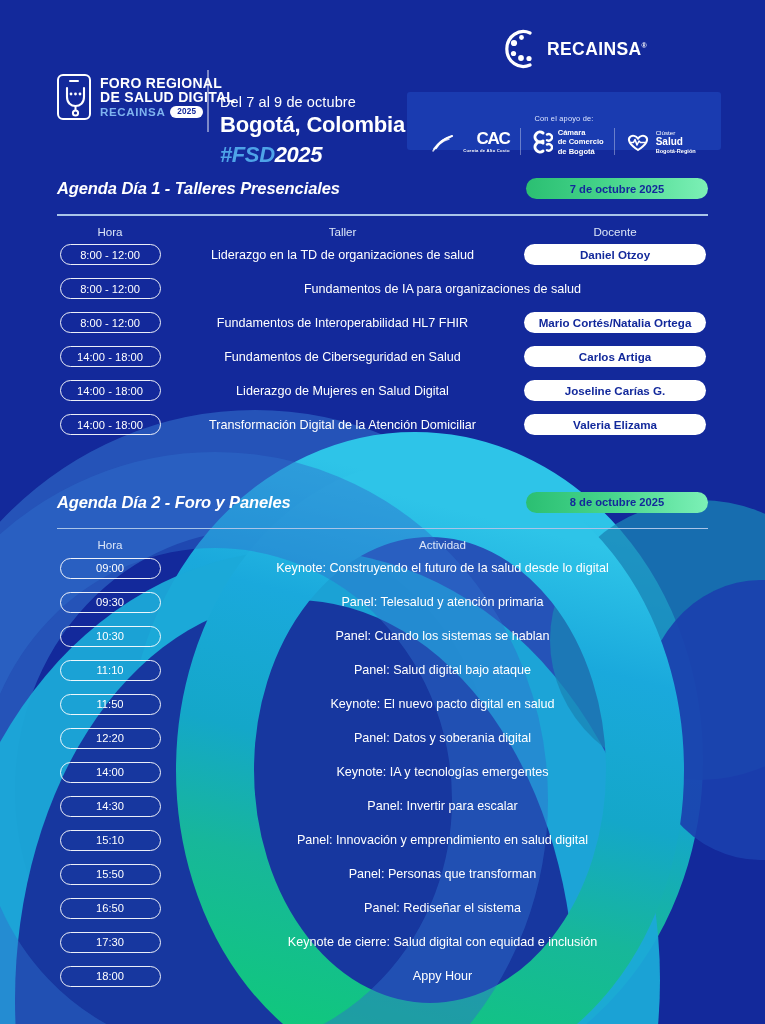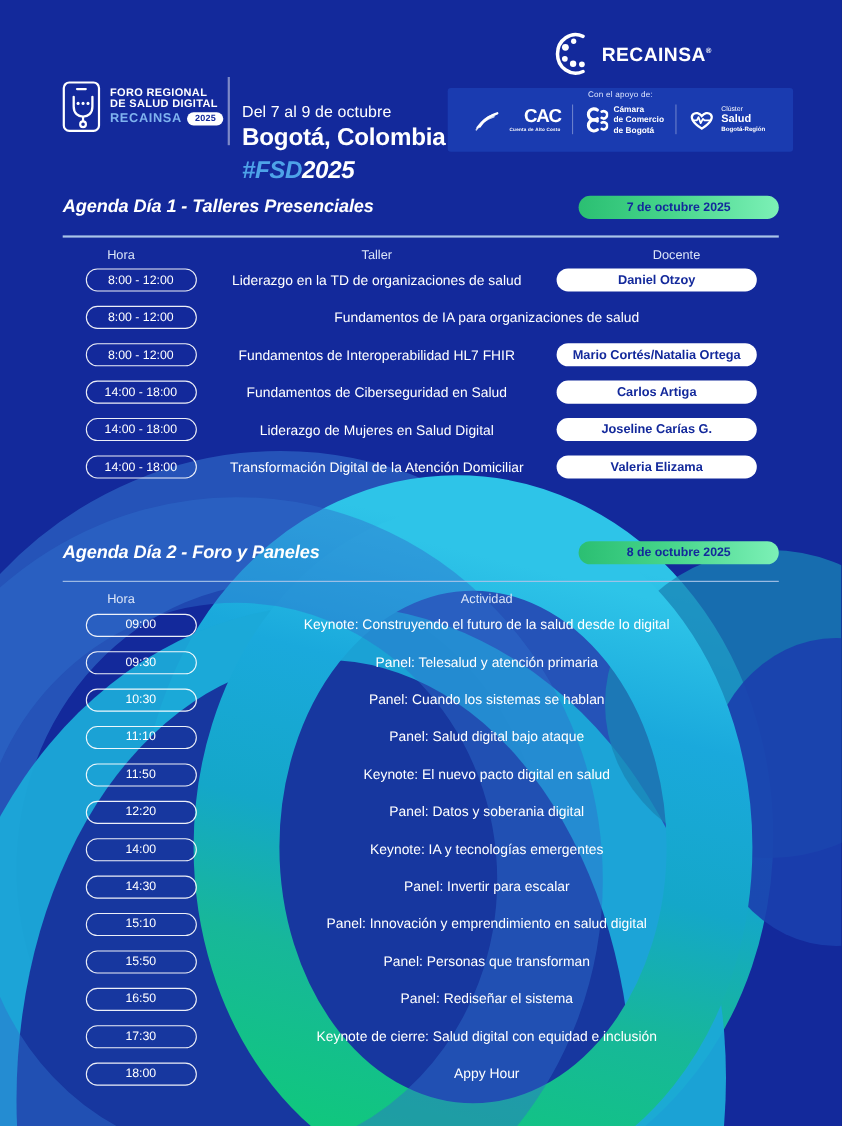--- a/index.html
+++ b/index.html
@@ -37,21 +37,21 @@
     flex: none;
     margin-right: 9px;
   }
   .logo-mark .notch {
     position: absolute; top: 4px; left: 50%; transform: translateX(-50%);
     width: 10px; height: 2px; background: #fff; border-radius: 1px;
   }
   .logo-mark .steth { position: absolute; top: 9px; left: 3px; }
   .logo-text { line-height: 1.02; }
   .logo-l1, .logo-l2 {
-    color: #ffffff; font-weight: 700; font-size: 10px;
+    color: #ffffff; font-weight: 700; font-size: 14px;
     letter-spacing: 0.3px; white-space: nowrap;
   }
   .logo-l3row { display: flex; align-items: center; gap: 5px; margin-top: 1.5px; }
   .logo-l3 {
     color: #7fb3ef; font-weight: 700; font-size: 11.6px; letter-spacing: 0.6px;
   }
   .logo-yr {
     background: #ffffff; color: #13299b; font-weight: 700; font-size: 8.2px;
     border-radius: 7px; padding: 1.5px 7px; letter-spacing: .2px;
   }
@@ -67,25 +67,25 @@
   .hdr-d3 .yr { color: #ffffff; }
 
   .brand-right {
     position: absolute; left: 500px; top: 28px;
     display: flex; align-items: center; gap: 7px;
   }
   .brand-name { color:#fff; font-weight: 800; font-size: 17.5px; letter-spacing: .4px; }
   .brand-name sup { font-size: 7px; vertical-align: super; font-weight: 600;}
 
   .support-box {
-    position: absolute; left: 407px; top: 80px;
+    position: absolute; left: 407px; top: 92px;
     width: 314px; height: 58px;
     background: #1a3bb0; border-radius: 3px;
     display: flex; flex-direction: column; align-items: center; justify-content: flex-start;
-    padding-top: 1px;
+    padding-top: 22px;
   }
   .support-title { color:#dfe7ff; font-size: 7.4px; letter-spacing:.2px; }
   .support-logos { display:flex; align-items:center; gap: 0; margin-top: 5px; }
   .sp-sep { width:1px; height: 27px; background: rgba(255,255,255,.35); margin: 0 10px; }
   .sp-item { display:flex; align-items:center; gap:5px; }
   .sp-txt { color:#fff; font-size: 7.6px; font-weight: 700; line-height: 1.22; }
   .sp-sub { color:#fff; font-size: 4.2px; font-weight:600; letter-spacing:.2px; margin-top:1px;}
   .cac-word { color:#fff; font-weight: 800; font-size: 17px; letter-spacing: -1.2px; line-height:1;}
 
   
@@ -106,21 +106,21 @@
   }
   .sec-rule {
     height: 1.6px; background: #a9c4e8; margin: 15px 57px 0 57px;
   }
   .col-heads {
     display:flex; padding: 9px 50px 0 50px;
   }
   .col-h {
     color:#dce6f8; font-size: 11.6px; text-align:center; font-weight: 400;
   }
-  .rows { padding: 0 68px; }
+  .rows { padding: 0 50px; }
   .row { display:flex; align-items:center; height: 34px; }
   .cell-hora { width: 120px; display:flex; justify-content:center; flex:none; }
   .pill-hora {
     border: 1.4px solid rgba(255,255,255,.92);
     border-radius: 13px; height: 21px; min-width: 101px;
     color:#ffffff; font-size: 11.2px; font-weight:400;
     display:flex; align-items:center; justify-content:center;
     padding: 0 10px; white-space: nowrap;
   }
   .cell-mid { flex: 1; text-align:center; color:#ffffff; font-size: 12.6px; }

